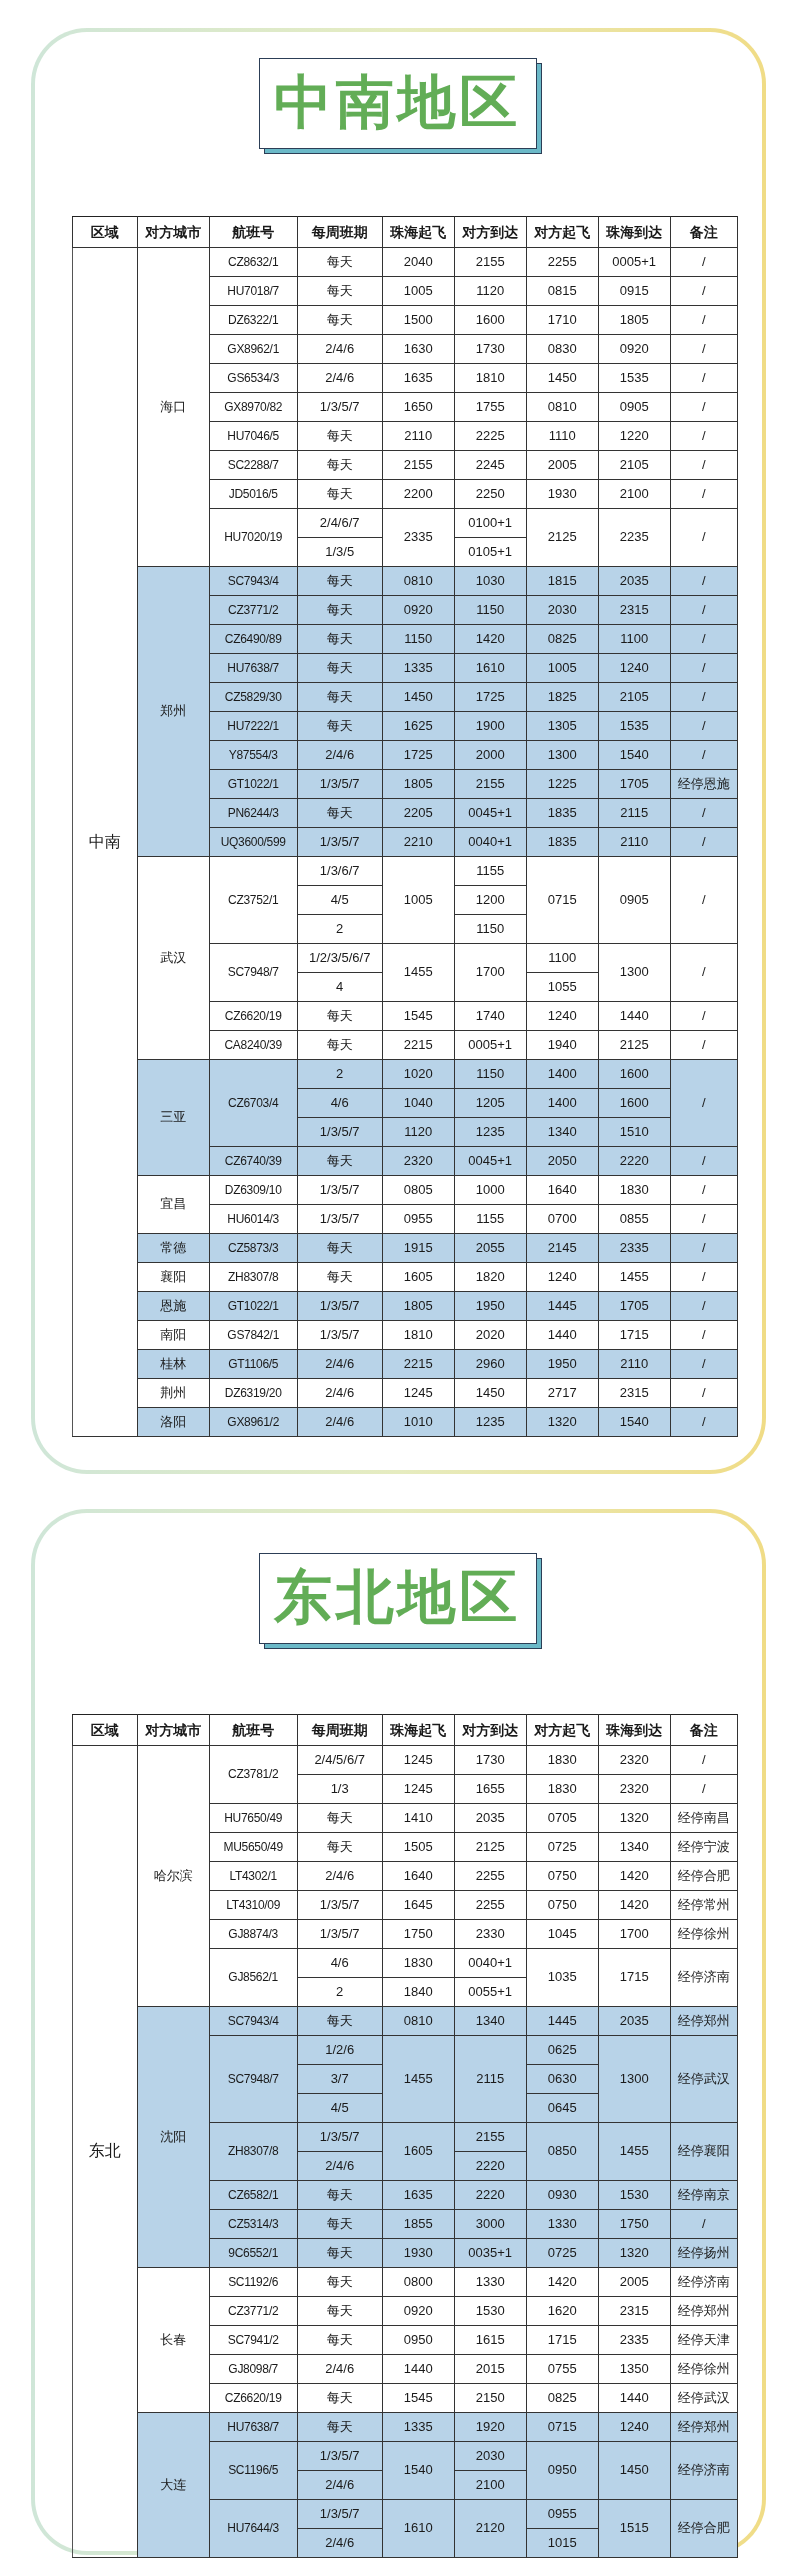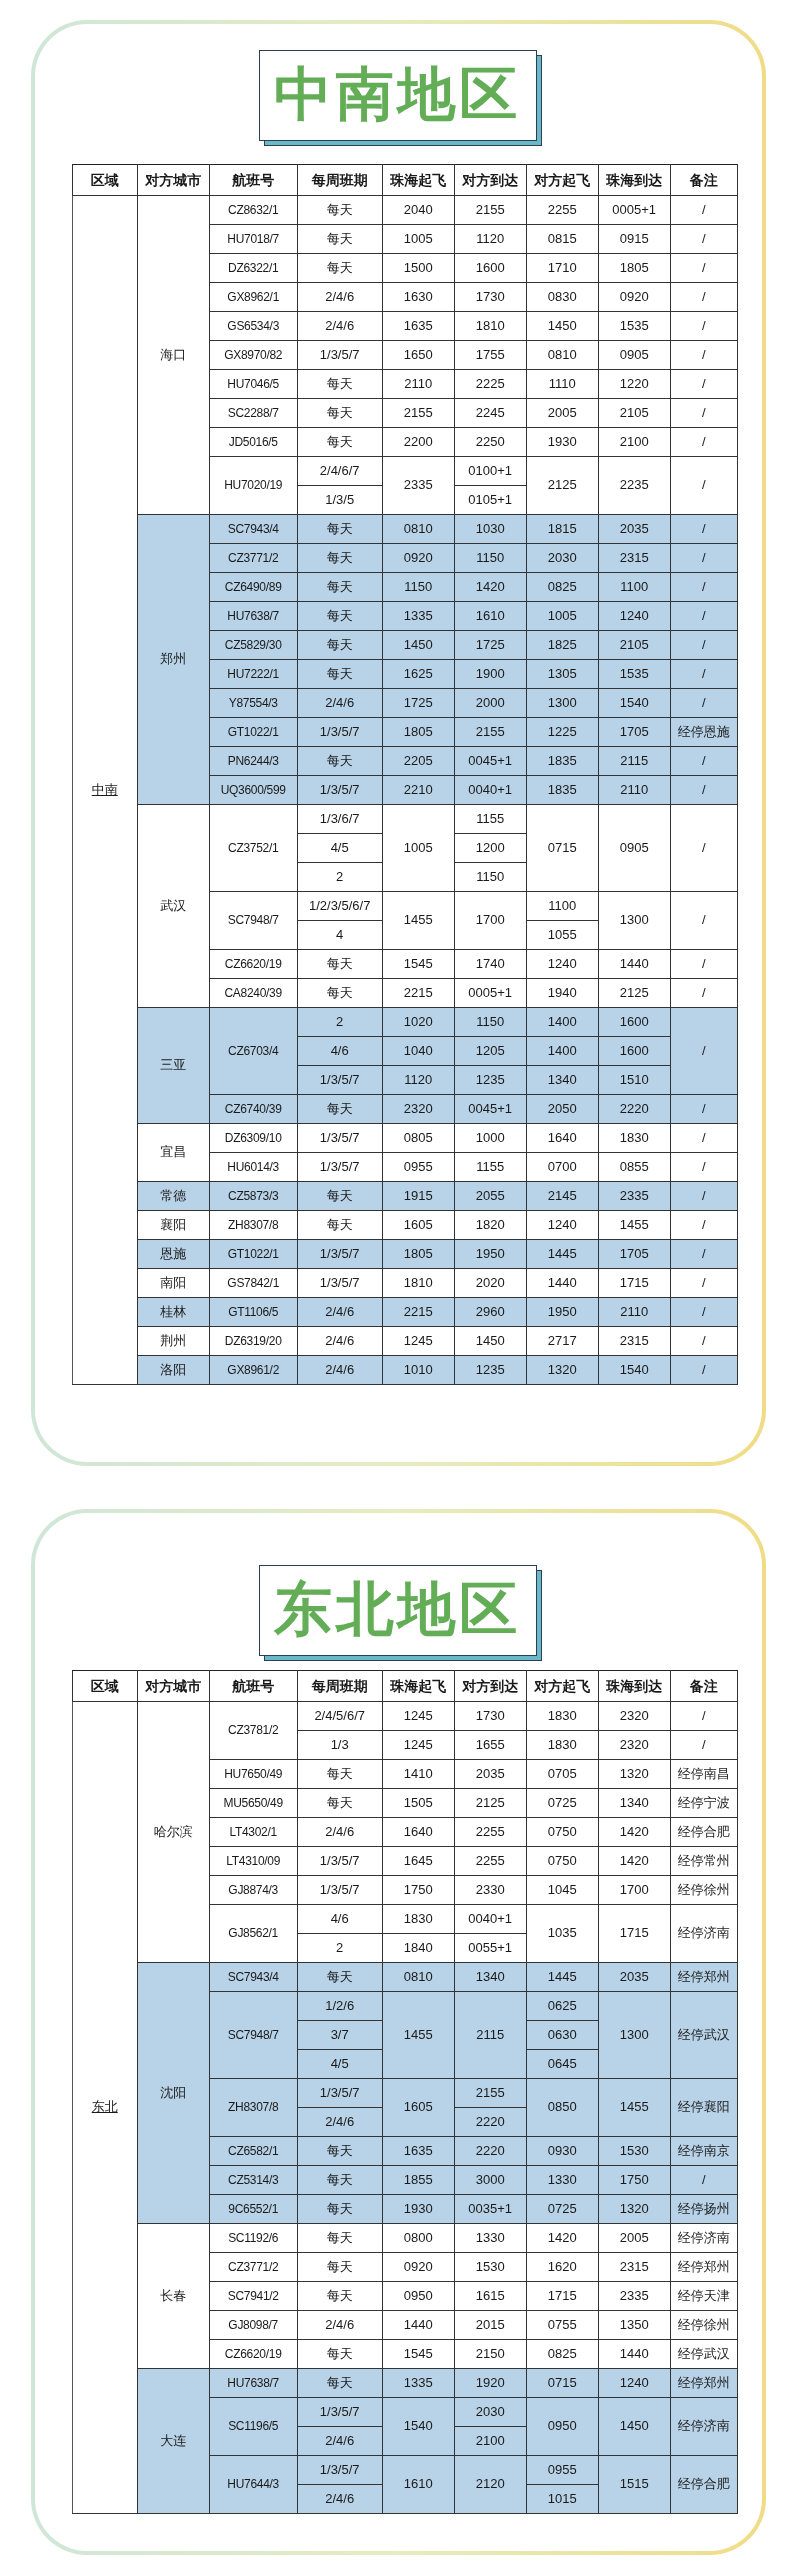--- a/index.html
+++ b/index.html
@@ -9,33 +9,33 @@
     border-radius:56px;
     padding:3.7px;
     background:linear-gradient(90deg,#cfe6d8 0%,#e6ecc0 50%,#f0dc86 100%);
     box-sizing:border-box;
   }
   .card-inner { width:100%; height:100%; background:#fff; border-radius:52px; position:relative; }
   .title-wrap { position:absolute; left:50%; transform:translateX(-50%); width:280px; height:93px; }
   .title-shadow { position:absolute; left:5.6px; top:5.6px; width:278px; height:91px; background:#6bb9c8; border:1.4px solid #2c3e56; box-sizing:border-box; }
   .title-box { position:absolute; left:0; top:0; width:278px; height:91px; background:#fff; border:1.4px solid #2c3e56; box-sizing:border-box; display:flex; align-items:center; justify-content:center; }
   .title-text { font-family:"DejaVu Sans",sans-serif; font-weight:bold; font-size:58px; color:#62ad56; letter-spacing:3.7px; }
-  table.sched { position:absolute; left:37px; border-collapse:collapse; table-layout:fixed; font-size:13px; }
+  table.sched { position:absolute; left:37px; border-collapse:collapse; table-layout:fixed; font-size:13px;margin-top:44px; }
   table.sched th, table.sched td { border:0.9px solid #333; text-align:center; vertical-align:middle; padding:0; height:28px; line-height:14px; }
   table.sched th { font-weight:bold; font-size:14px; height:30px; border-top:1.4px solid #222; }
-  table.sched td.region { border-left:0.9px solid #555; font-size:13px;text-decoration:underline; }
+  table.sched td.region { border-left:0.9px solid #555; font-size:16px; }
   td.blue { background:#b8d3e8; }
   .c-region{width:65px} .c-city{width:72px} .c-flight{width:88px} .c-sched{width:85px}
   .c-t{width:72px} .c-note{width:67px}
   td.fl { font-size:12px; letter-spacing:-0.3px; }
 </style>
 </head>
 <body>
 
-<div class="card" style="top:20px;height:1446px;">
+<div class="card" style="top:28px;height:1446px;">
   <div class="card-inner">
     <div class="title-wrap" style="top:26px;">
       <div class="title-shadow"></div>
       <div class="title-box">
         <span class="title-text">中南地区</span>
       </div>
     </div>
 
     <table class="sched" style="top:140px;">
       <colgroup>
@@ -427,21 +427,21 @@
             <td class="blue">1540</td>
             <td class="blue">/</td>
           </tr>
       </tbody>
     </table>
   </div>
 </div>
 
 <div class="card" style="top:1509px;height:1046px;">
   <div class="card-inner">
-    <div class="title-wrap" style="top:52px;">
+    <div class="title-wrap" style="top:40px;">
       <div class="title-shadow"></div>
       <div class="title-box">
         <span class="title-text">东北地区</span>
       </div>
     </div>
 
     <table class="sched" style="top:157px;">
       <colgroup>
           <col class="c-region">
           <col class="c-city">

